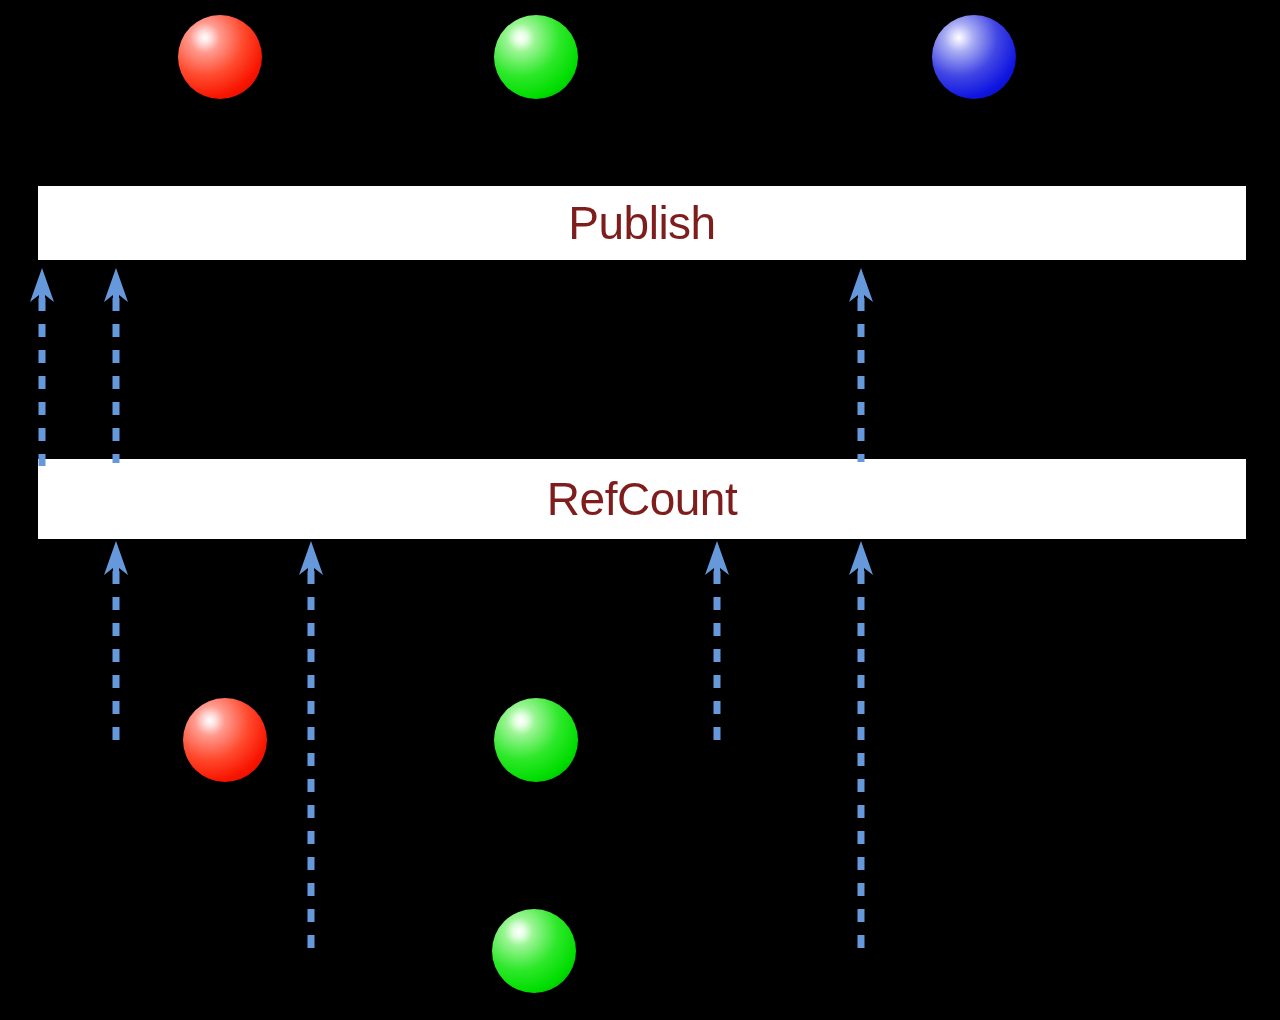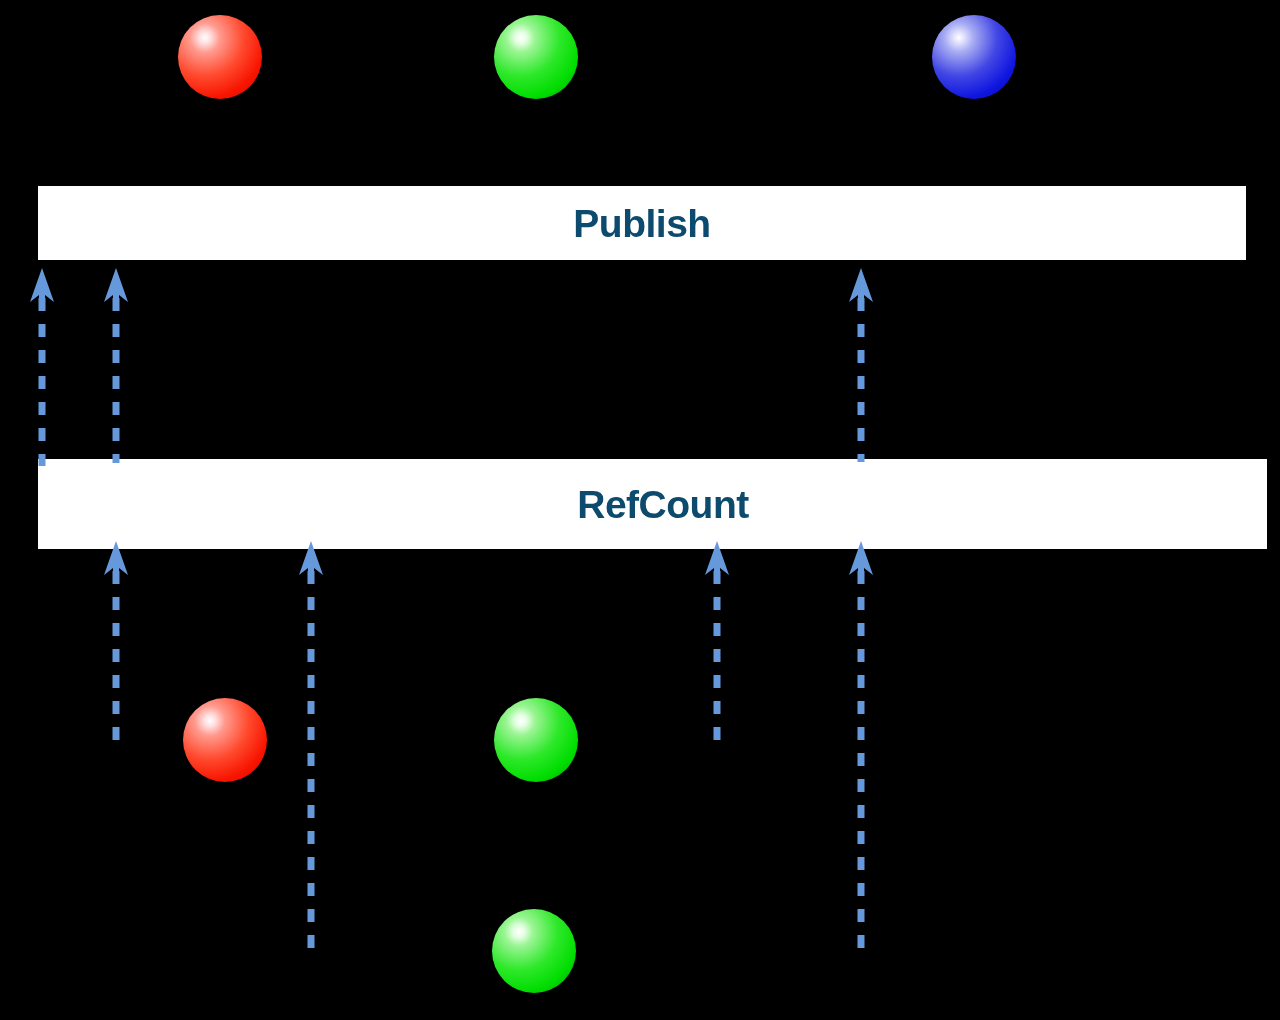--- a/index.html
+++ b/index.html
@@ -23,24 +23,24 @@
     background: #ffffff;
     display: flex;
     align-items: center;
     justify-content: center;
     color: #000000;
     font-weight: bold;
     letter-spacing: -0.5px;
     user-select: none;
   }
   .band-label {
-    font-size: 39px;
+    font-size: 46px;
     line-height: 1;
-    color: #0c4a6e;
-    font-weight: bold;
+    color: #7f1d1d;
+    font-weight: normal;
   }
   .sphere {
     position: absolute;
     border-radius: 50%;
   }
   .sphere.red {
     background:
       radial-gradient(circle at 32% 27%,
         #ffffff 0%,
         #ffdede 7%,
@@ -77,21 +77,21 @@
 </style>
 </head>
 <body>
 
 <div id="stage">
 
   <div class="band" style="left: 38px; top: 186px; width: 1208px; height: 74px;">
     <span class="band-label">Publish</span>
   </div>
 
-  <div class="band" style="left: 38px; top: 459px; width: 1208px; height: 90px; padding-left: 21px;">
+  <div class="band" style="left: 38px; top: 459px; width: 1208px; height: 80px;">
     <span class="band-label">RefCount</span>
   </div>
 
   <div id="arrow-host">
       <div class="arrow" style="left: 28px; top: 268px; width: 28px; height: 198px;">
         <svg width="28" height="198" viewBox="0 0 28 198">
           <line x1="14" y1="30" x2="14" y2="198" stroke="#6699DB" stroke-width="7" stroke-dasharray="13 13" stroke-linecap="butt"></line>
           <path d="M 14 0 L 26 34 L 17 27 L 17 36 L 11 36 L 11 27 L 2 34 Z" fill="#6699DB"></path>
         </svg>
       </div>

